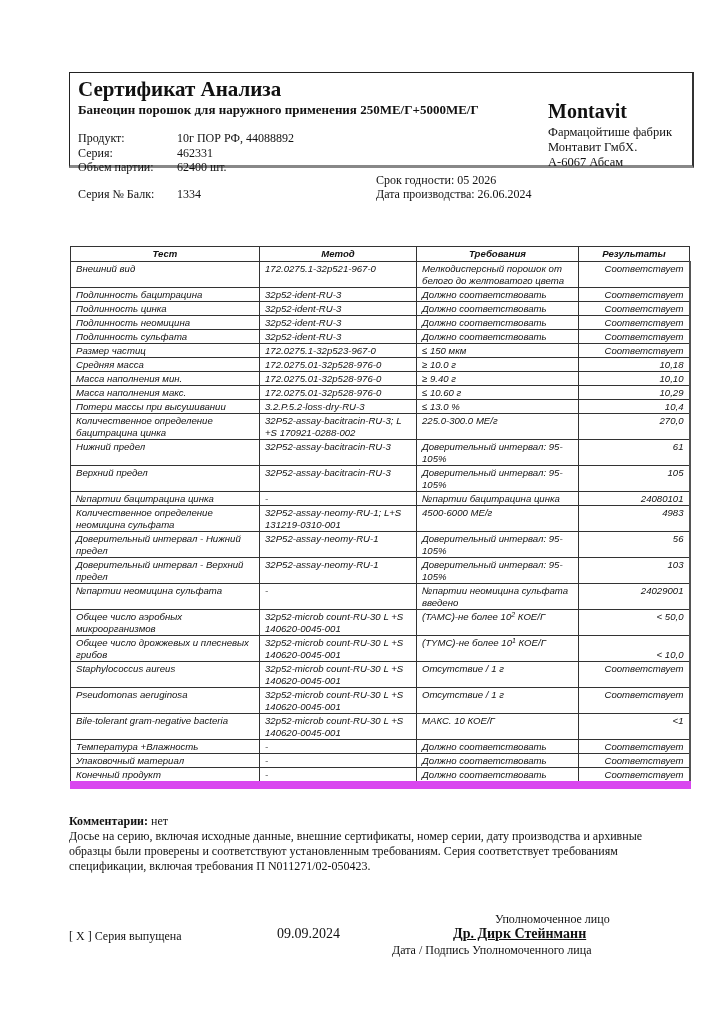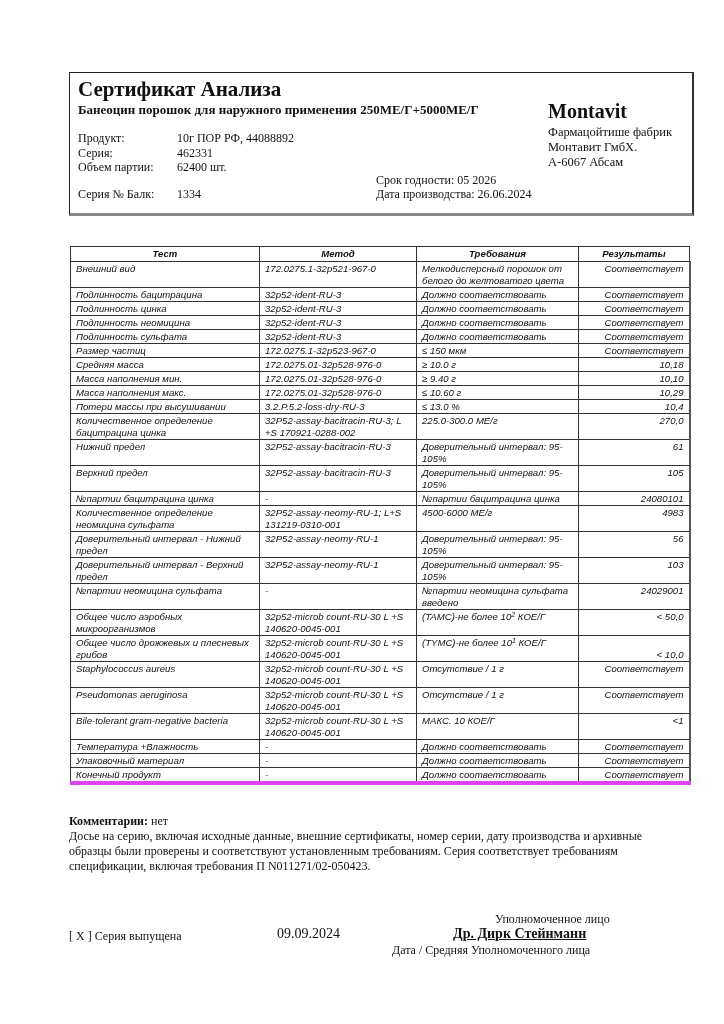--- a/index.html
+++ b/index.html
@@ -5,21 +5,21 @@
   html, body { margin: 0; padding: 0; }
   body {
     width: 724px; height: 1024px; background: #ffffff; position: relative;
     overflow: hidden; color: #111;
   }
   .serif { font-family: "Liberation Serif", "DejaVu Serif", serif; }
   .sans { font-family: "Liberation Sans", "DejaVu Sans", sans-serif; }
 
   
   .hdr {
-    position: absolute; left: 69px; top: 72px; width: 625px; height: 144px;
+    position: absolute; left: 69px; top: 72px; width: 625px; height: 96px;
     border: 1px solid #222; border-right: 2px solid #333; border-bottom: 3px solid #888;
     box-sizing: border-box;
   }
   .hdr .title { position: absolute; left: 8px; top: 4px; font-size: 21px; font-weight: bold; }
   .hdr .subtitle { position: absolute; left: 8px; top: 29px; font-size: 13px; font-weight: bold; white-space: nowrap; }
   .hdr .lbl { position: absolute; left: 8px; font-size: 12px; }
   .hdr .val { position: absolute; left: 107px; font-size: 12px; }
   .hdr .mid { position: absolute; left: 306px; font-size: 12px; }
   .company { position: absolute; left: 478px; top: 27px; }
   .company .name { font-size: 20px; font-weight: bold; margin-bottom: 2px; }
@@ -29,21 +29,21 @@
   table.res {
     position: absolute; left: 70px; top: 246px; width: 619px;
     border-collapse: collapse; font-size: 9.6px; table-layout: fixed; font-style: italic;
   }
   table.res th, table.res td {
     border: 1px solid #333; padding: 1px 5px 0 5px; vertical-align: top;
     line-height: 12px;
   }
   table.res th { font-weight: bold; text-align: center; padding: 1px 3px; height: 11px; }
   table.res td.r { text-align: right; }
-  table.res tr.last td { border-bottom: 4px solid #d946ef; }
+  table.res tr.last td { border-bottom: 8px solid #d946ef; }
   table.res td:last-child { border-right: 2px solid #555; }
   col.c1 { width: 189px; } col.c2 { width: 157px; } col.c3 { width: 162px; } col.c4 { width: 111px; }
   sup { font-size: 7px; vertical-align: 3px; line-height: 0; }
 
   
   .comments { position: absolute; left: 69px; top: 814px; width: 600px; font-size: 12px; line-height: 15px; }
   .comments .head b { font-weight: bold; }
 
   
   .foot { position: absolute; font-size: 12px; }
@@ -253,13 +253,13 @@
 
 <div class="comments serif">
   <div class="head"><b>Комментарии:</b><span> нет</span></div>
   <div>Досье на серию, включая исходные данные, внешние сертификаты, номер серии, дату производства и архивные образцы были проверены и соответствуют установленным требованиям. Серия соответствует требованиям спецификации, включая требования П N011271/02-050423.</div>
 </div>
 
 <div class="foot serif" style="left:495px; top:912px;">Уполномоченное лицо</div>
 <div class="foot serif" style="left:69px; top:929px;">[ X ] Серия выпущена</div>
 <div class="foot serif" style="left:277px; top:926px; font-size:14px;">09.09.2024</div>
 <div class="foot serif sig-name" style="left:453px; top:926px;">Др. Дирк Стейнманн</div>
-<div class="foot serif" style="left:392px; top:943px;">Дата / Средняя Уполномоченного лица</div>
+<div class="foot serif" style="left:392px; top:943px;">Дата / Подпись Уполномоченного лица</div>
 
 </body></html>

